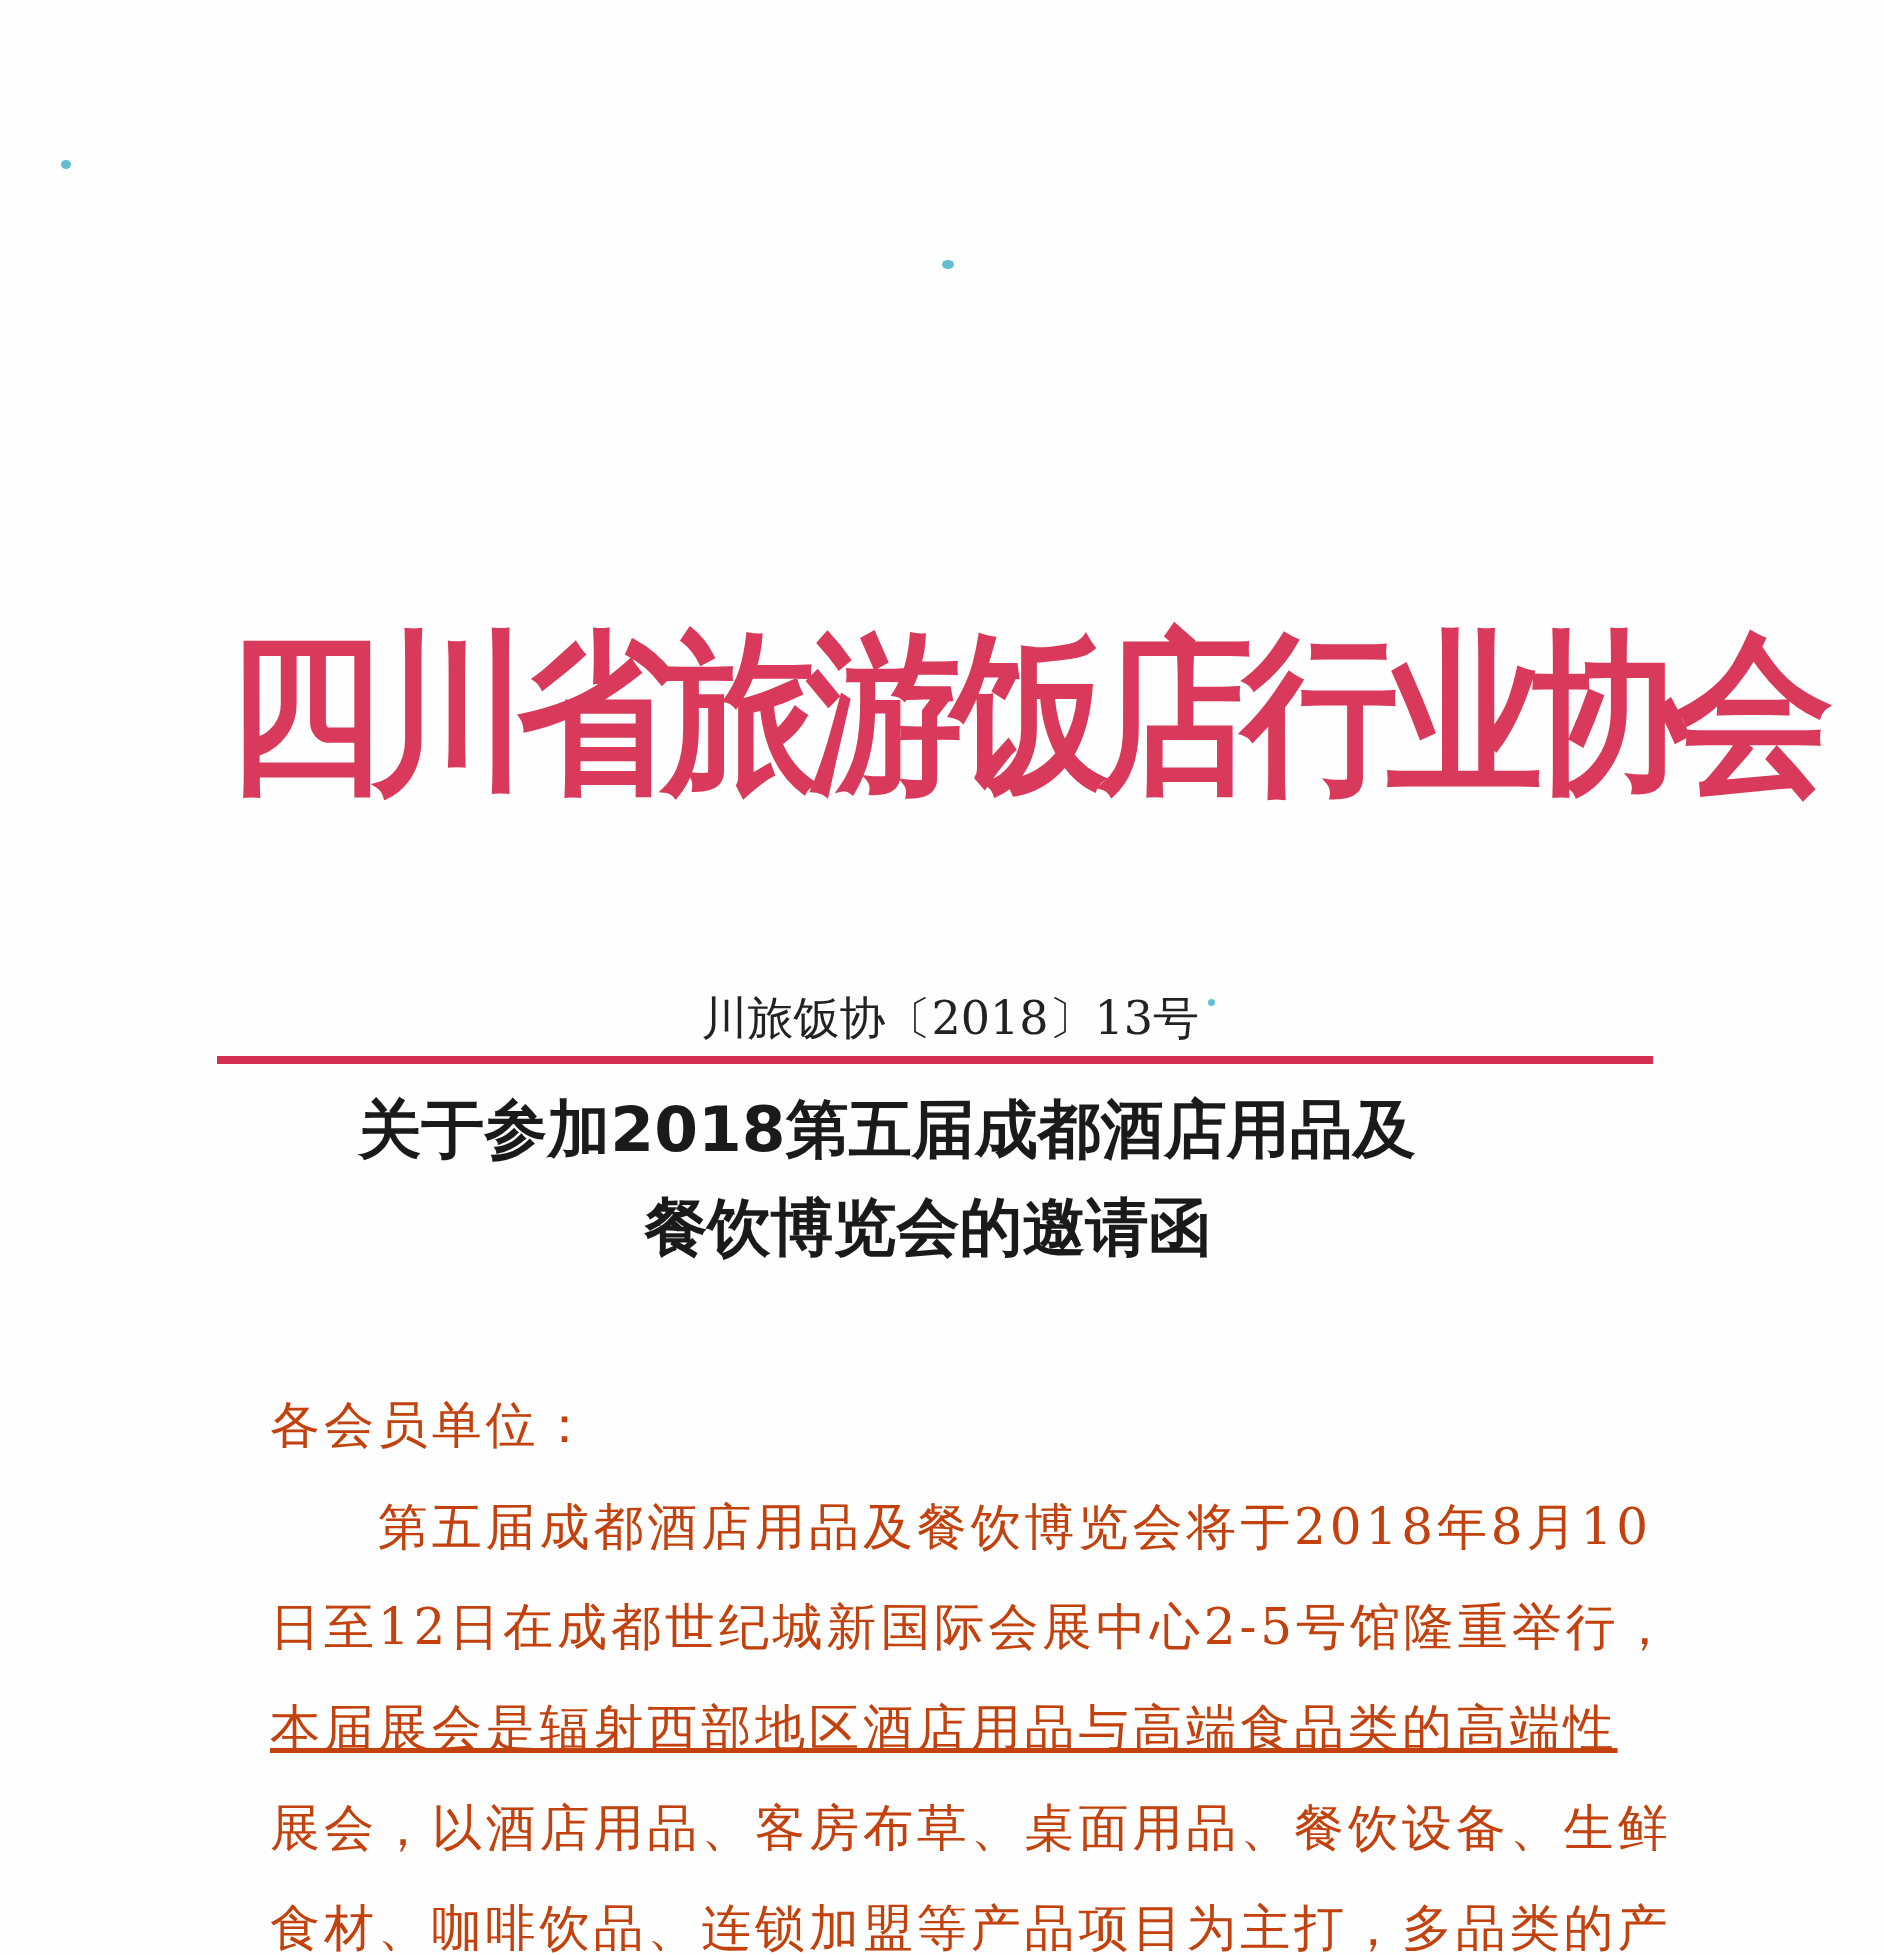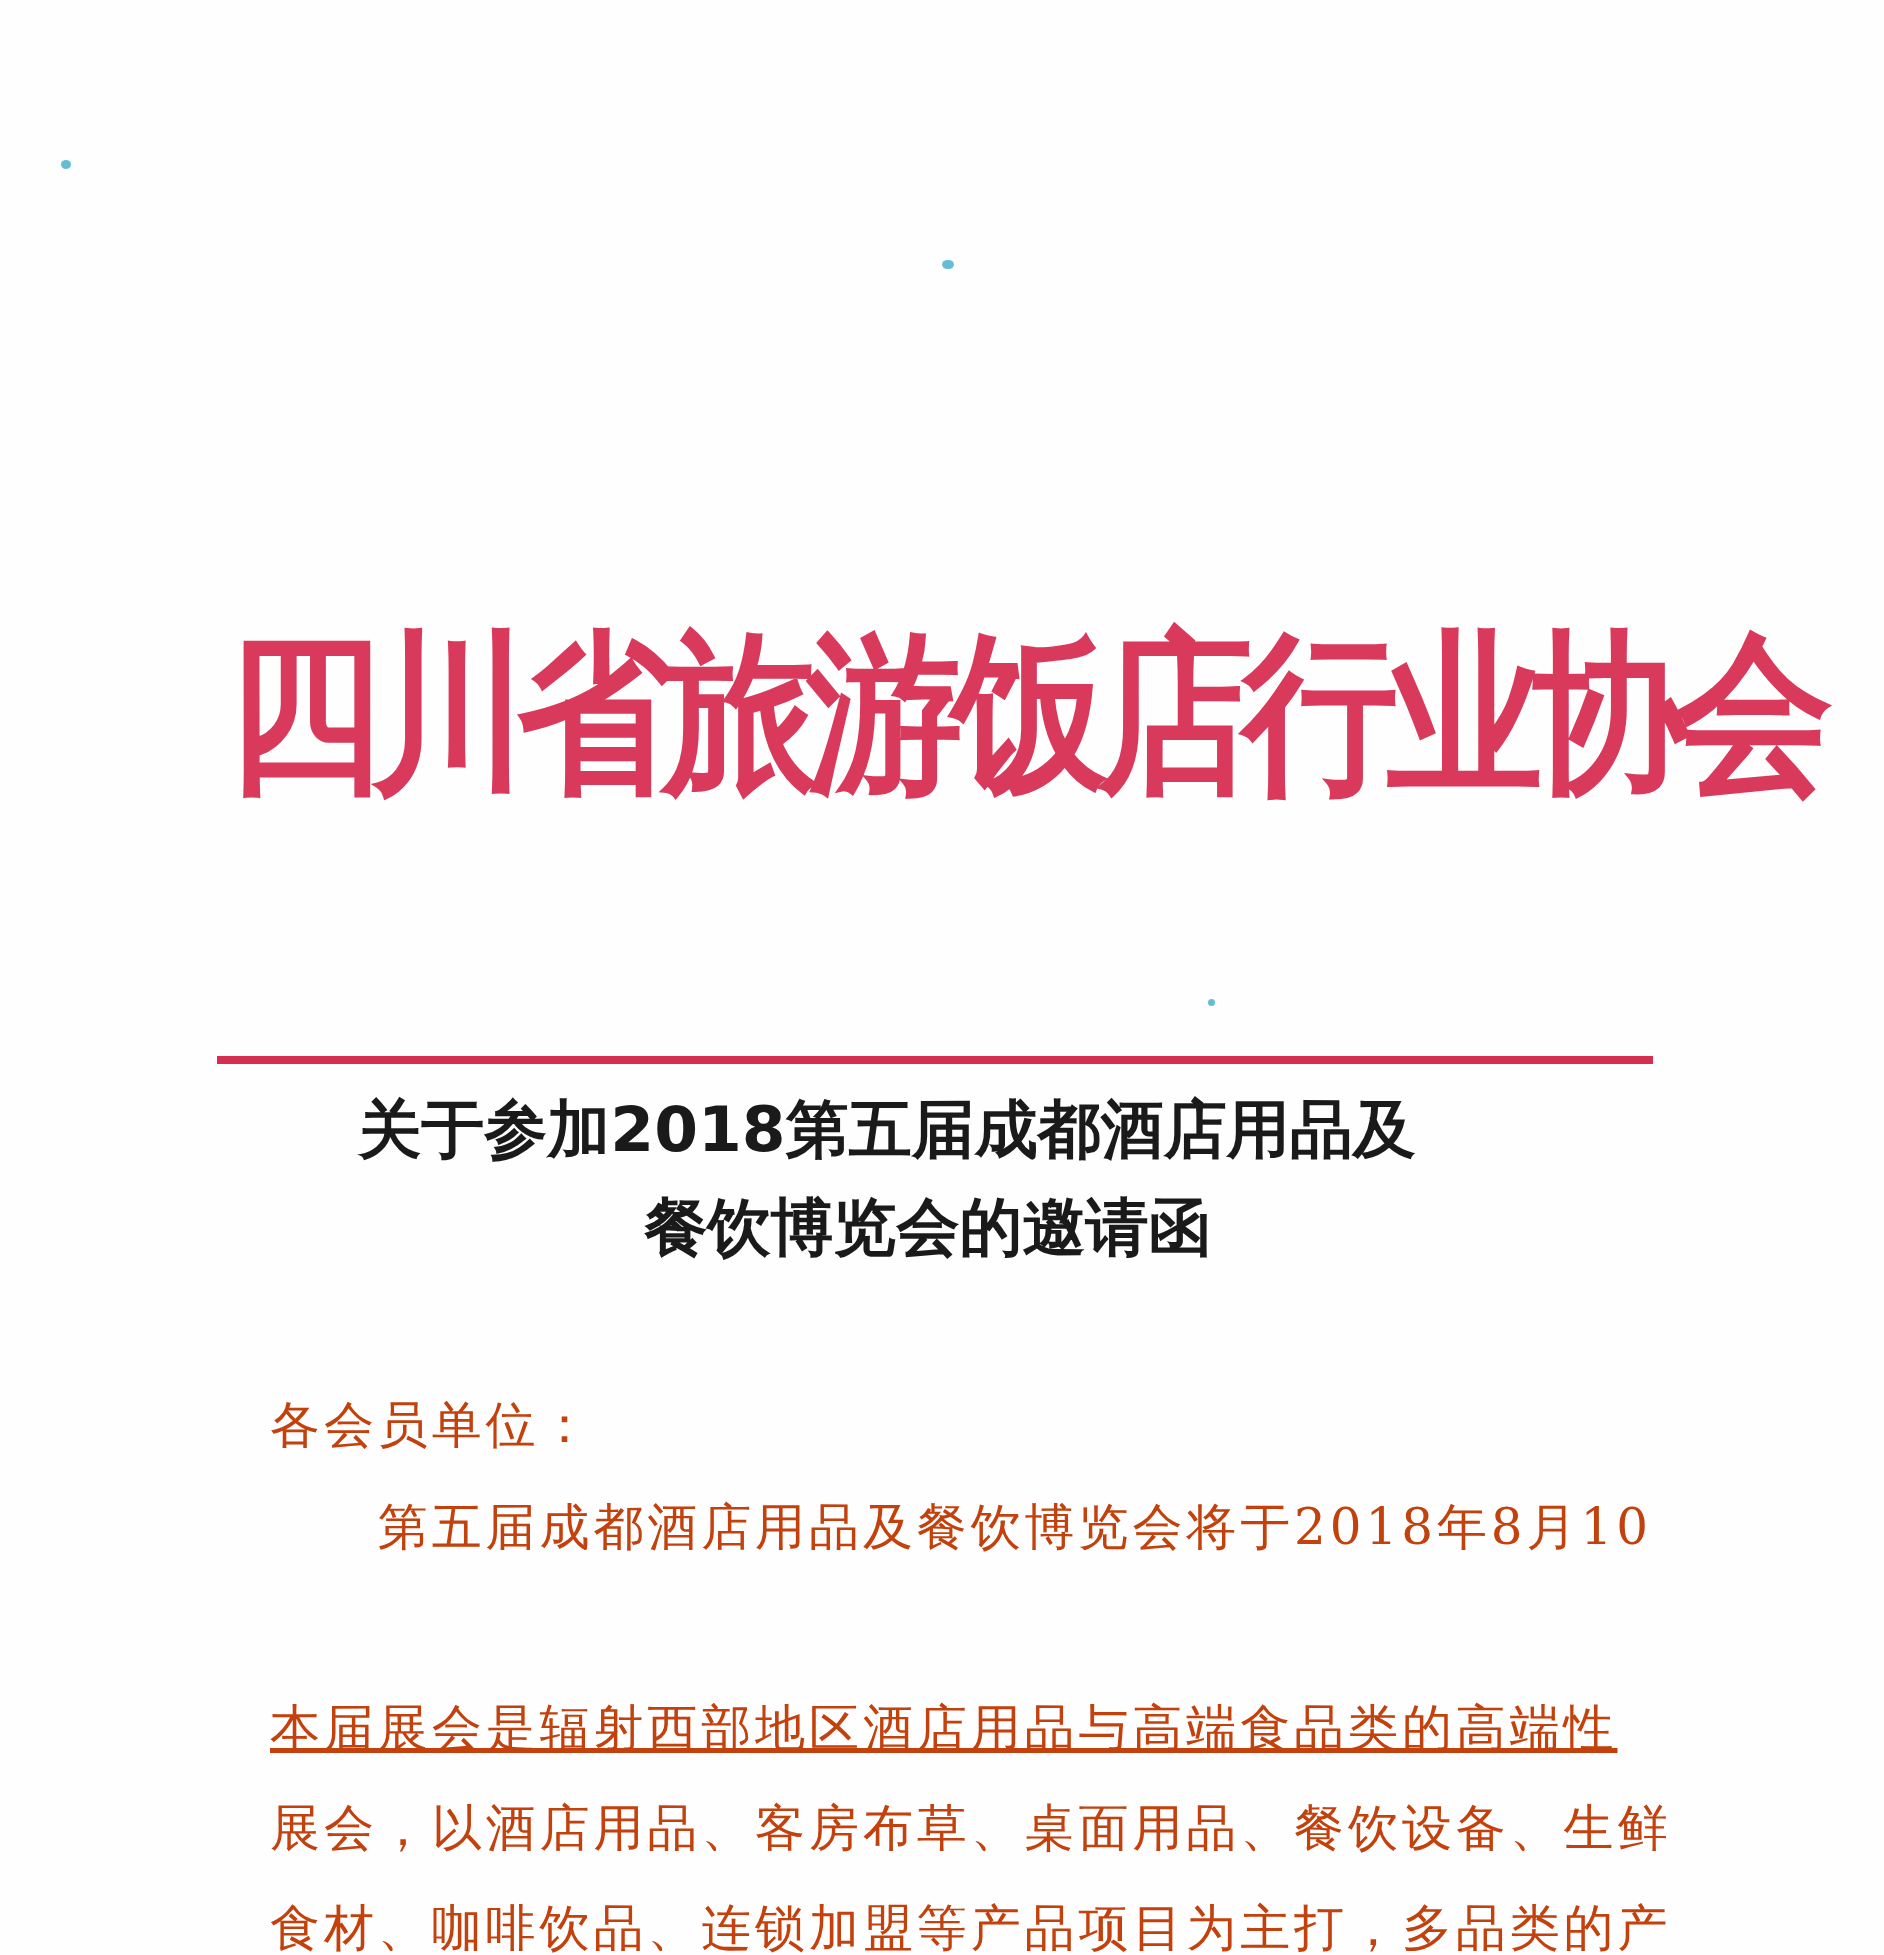--- a/index.html
+++ b/index.html
@@ -40,27 +40,29 @@
 <body>
 
 <div class="page">
 
   <div class="speck" style="left:61px;top:160px;width:10.2px;height:8.6px;"></div>
   <div class="speck" style="left:942px;top:260px;width:11.7px;height:9.4px;"></div>
   <div class="speck" style="left:1208px;top:999px;width:7px;height:7px;"></div>
 
   <div class="org-header">四川省旅游饭店行业协会</div>
 
+  <div class="doc-number">川旅饭协〔2018〕13号</div>
 
   <div class="red-rule"></div>
 
   <div class="title l1">关于参加2018第五届成都酒店用品及</div>
   <div class="title l2">餐饮博览会的邀请函</div>
 
   <div class="body-text" style="top:1390px;">各会员单位：</div>
 
   <div class="body-text" style="top:1492px;">　　第五届成都酒店用品及餐饮博览会将于2018年8月10</div>
+  <div class="body-text" style="top:1592px;">日至12日在成都世纪城新国际会展中心2-5号馆隆重举行，</div>
   <div class="body-text" style="top:1693px;text-decoration:underline;">本届展会是辐射西部地区酒店用品与高端食品类的高端性</div>
   <div class="body-text" style="top:1793px;">展会，以酒店用品、客房布草、桌面用品、餐饮设备、生鲜</div>
   <div class="body-text" style="top:1893px;">食材、咖啡饮品、连锁加盟等产品项目为主打，多品类的产</div>
 
 </div>
 
 
 </body></html>

